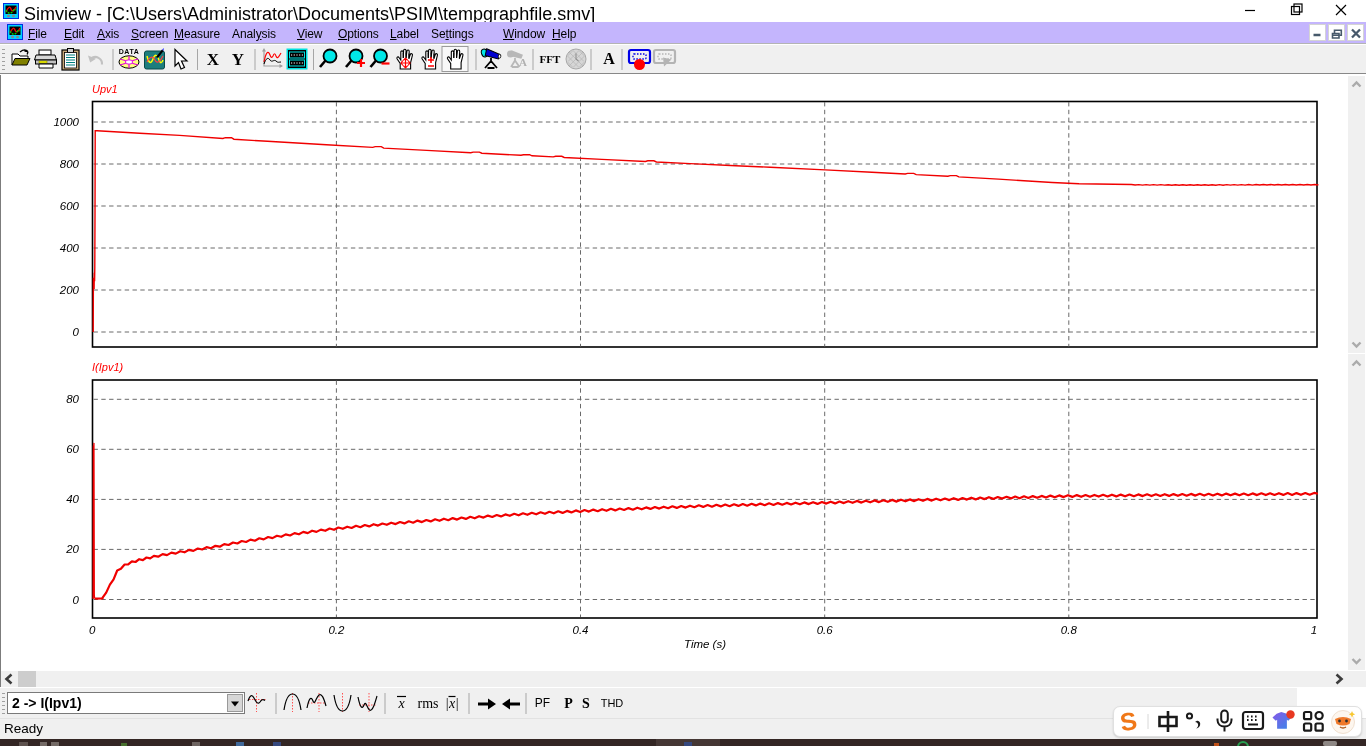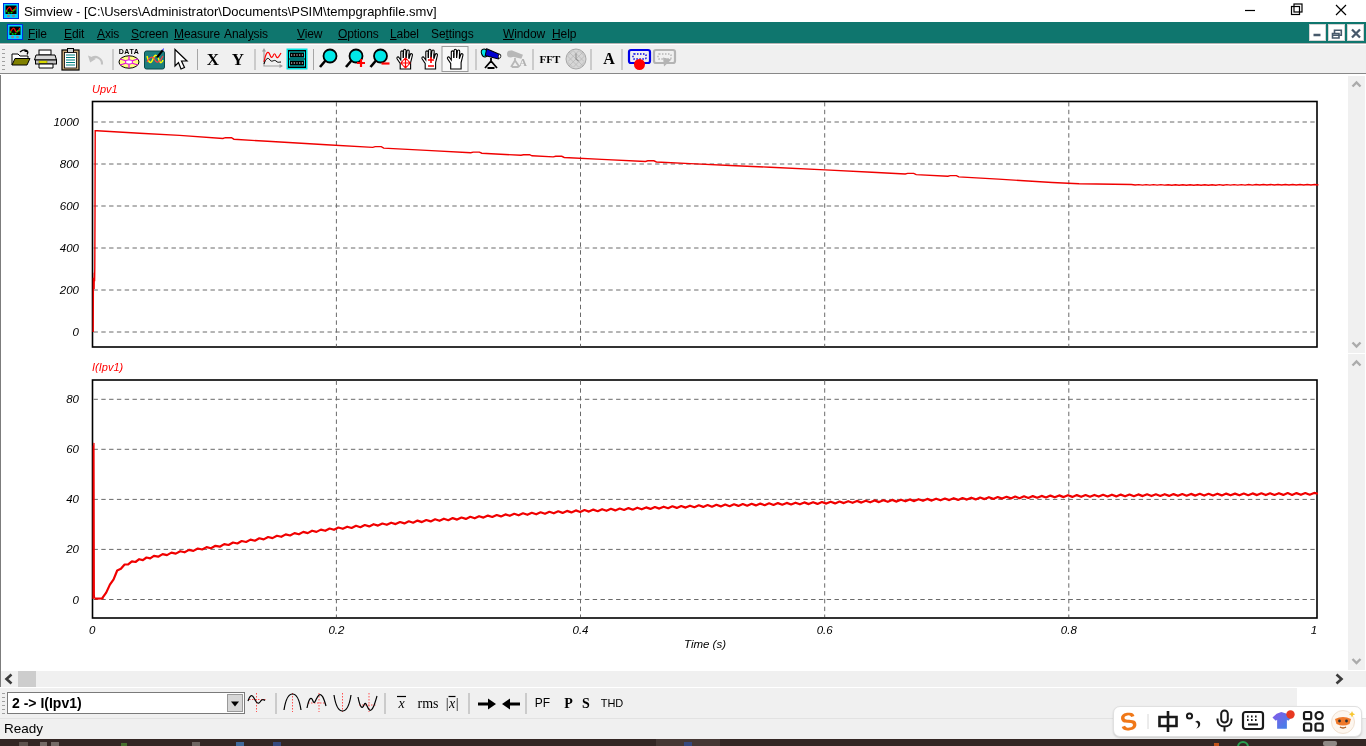--- a/index.html
+++ b/index.html
@@ -1,20 +1,20 @@
 <!DOCTYPE html>
 <html><head>
 <meta charset="utf-8">
 <style>
   * { margin:0; padding:0; box-sizing:border-box; }
   html,body { width:1366px; height:746px; overflow:hidden; background:#fff;
     font-family:"Liberation Sans", sans-serif; }
   .abs { position:absolute; }
   #titlebar { left:0; top:0; width:1366px; height:22px; background:#fff; }
-  #menubar { left:0; top:22px; width:1366px; height:22px; background:#0f766e; }
+  #menubar { left:0; top:22px; width:1366px; height:22px; background:#c4b5fd; }
   .menuitem { position:absolute; top:5px; font-size:12px; letter-spacing:-0.1px; color:#000; white-space:pre; }
   #toolbar { left:0; top:45px; width:1366px; height:29px; background:#f0f0f0;
     border-bottom:1px solid #888; }
   #chartarea { left:0; top:75px; width:1366px; height:596px; background:#fff;font-style:italic; }
   #hscroll { left:0; top:671px; width:1366px; height:16px; background:#f0f0f0; }
   #toolbar2 { left:0; top:688px; width:1297px; height:30px; background:#f0f0f0; }
   #statusbar { left:0; top:718px; width:1366px; height:21px; background:#f0f0f0;
     border-top:1px solid #e2e2e2;padding-left:15px; }
   #taskbar { left:0; top:739px; width:1366px; height:7px; background:#332624; }
   .vscroll { position:absolute; left:1348px; width:17px; background:#f0f0f0; }
@@ -24,21 +24,21 @@
 
 <div class="abs" id="titlebar">
   <svg class="abs" style="left:3px;top:3px" width="16" height="16">
     <rect x="0" y="0" width="16" height="16" fill="#00d0ff"></rect>
     <rect x="0" y="0" width="16" height="16" fill="none" stroke="#0030e0" stroke-width="2"></rect>
     <rect x="2.5" y="2.5" width="11" height="8.5" fill="#000"></rect>
     <path d="M3 9 C5 4,7 3,8 6 C9 9,11 8,13 4" fill="none" stroke="#e00" stroke-width="1.4"></path>
     <path d="M3 7 C5 11,8 11,10 8 C11 6.5,12 6,13 7" fill="none" stroke="#0c0" stroke-width="1.4" stroke-dasharray="2 1"></path>
     <path d="M4 13 h3 M5.5 11.7 v2.6 M9 13 h3 M10.5 11.7 v2.6" stroke="#888" stroke-width="1.3"></path>
   </svg>
-  <div class="abs" style="left:24px;top:4px;font-size:13px;color:#000">Simview - [C:\Users\Administrator\Documents\PSIM\tempgraphfile.smv]</div>
+  <div class="abs" style="left:24px;top:4px;font-size:18px;color:#000">Simview - [C:\Users\Administrator\Documents\PSIM\tempgraphfile.smv]</div>
   <svg class="abs" style="left:1240px;top:0" width="126" height="22">
     <path d="M5 10.5 h10" stroke="#000" stroke-width="1.2" fill="none"></path>
     <rect x="51.5" y="6.5" width="8" height="8" fill="none" stroke="#000" stroke-width="1.2"></rect>
     <rect x="54" y="4" width="8" height="8" fill="none" stroke="#000" stroke-width="1.2"></rect>
     <path d="M96 5 l10 10 M106 5 l-10 10" stroke="#000" stroke-width="1.2" fill="none"></path>
   </svg>
 </div>
 
 <div class="abs" id="menubar">
   <svg class="abs" style="left:7px;top:2px" width="16" height="16">
@@ -47,21 +47,21 @@
     <rect x="2.5" y="2.5" width="11" height="8.5" fill="#000"></rect>
     <path d="M3 9 C5 4,7 3,8 6 C9 9,11 8,13 4" fill="none" stroke="#e00" stroke-width="1.4"></path>
     <path d="M3 7 C5 11,8 11,10 8 C11 6.5,12 6,13 7" fill="none" stroke="#0c0" stroke-width="1.4" stroke-dasharray="2 1"></path>
     <path d="M4 13 h3 M5.5 11.7 v2.6 M9 13 h3 M10.5 11.7 v2.6" stroke="#888" stroke-width="1.3"></path>
   </svg>
   <div class="menuitem" style="left:28px"><u>F</u>ile</div>
   <div class="menuitem" style="left:64px"><u>E</u>dit</div>
   <div class="menuitem" style="left:97px"><u>A</u>xis</div>
   <div class="menuitem" style="left:131px"><u>S</u>creen</div>
   <div class="menuitem" style="left:174px"><u>M</u>easure</div>
-  <div class="menuitem" style="left:224px">Anal<u>y</u>sis</div>
+  <div class="menuitem" style="left:232px">Anal<u>y</u>sis</div>
   <div class="menuitem" style="left:297px"><u>V</u>iew</div>
   <div class="menuitem" style="left:338px"><u>O</u>ptions</div>
   <div class="menuitem" style="left:390px"><u>L</u>abel</div>
   <div class="menuitem" style="left:431px">Se<u>t</u>tings</div>
   <div class="menuitem" style="left:503px"><u>W</u>indow</div>
   <div class="menuitem" style="left:552px"><u>H</u>elp</div>
 
   <svg class="abs" style="left:1309px;top:2px" width="56" height="18">
     <rect x="0.5" y="0.5" width="16" height="16" fill="#fff" stroke="#d4d4d4"></rect>
     <rect x="19.5" y="0.5" width="16" height="16" fill="#fff" stroke="#d4d4d4"></rect>

